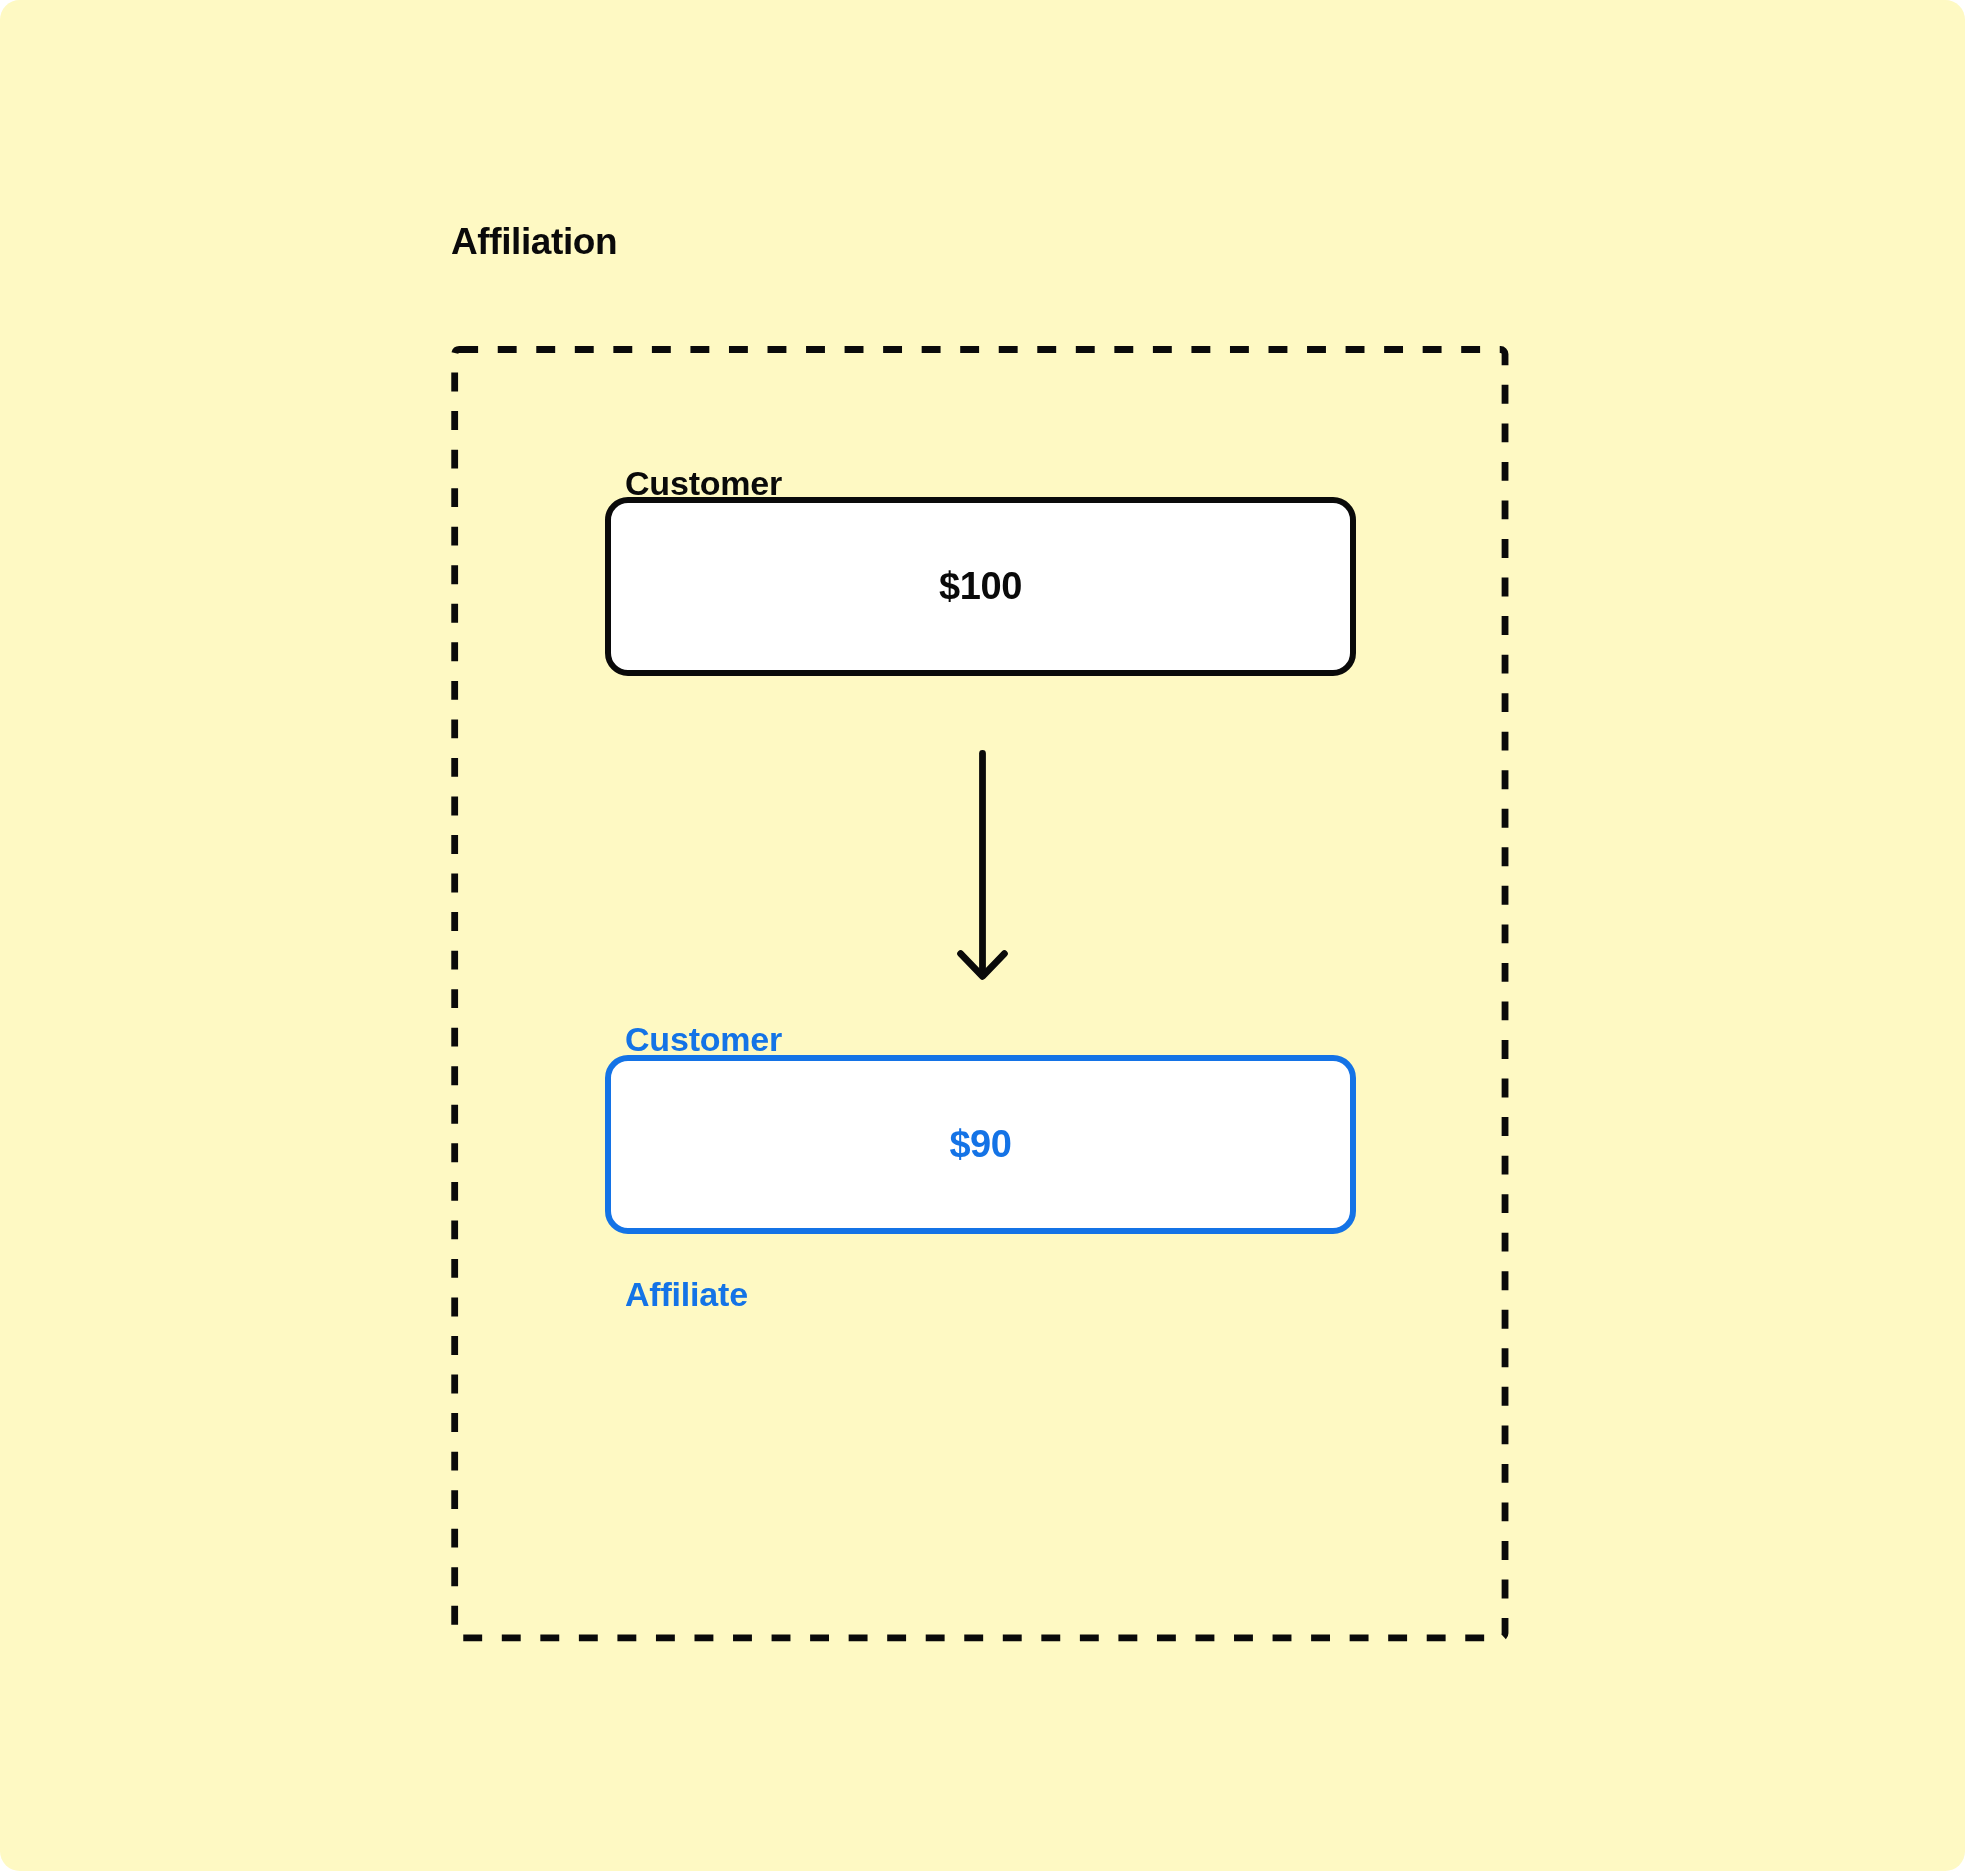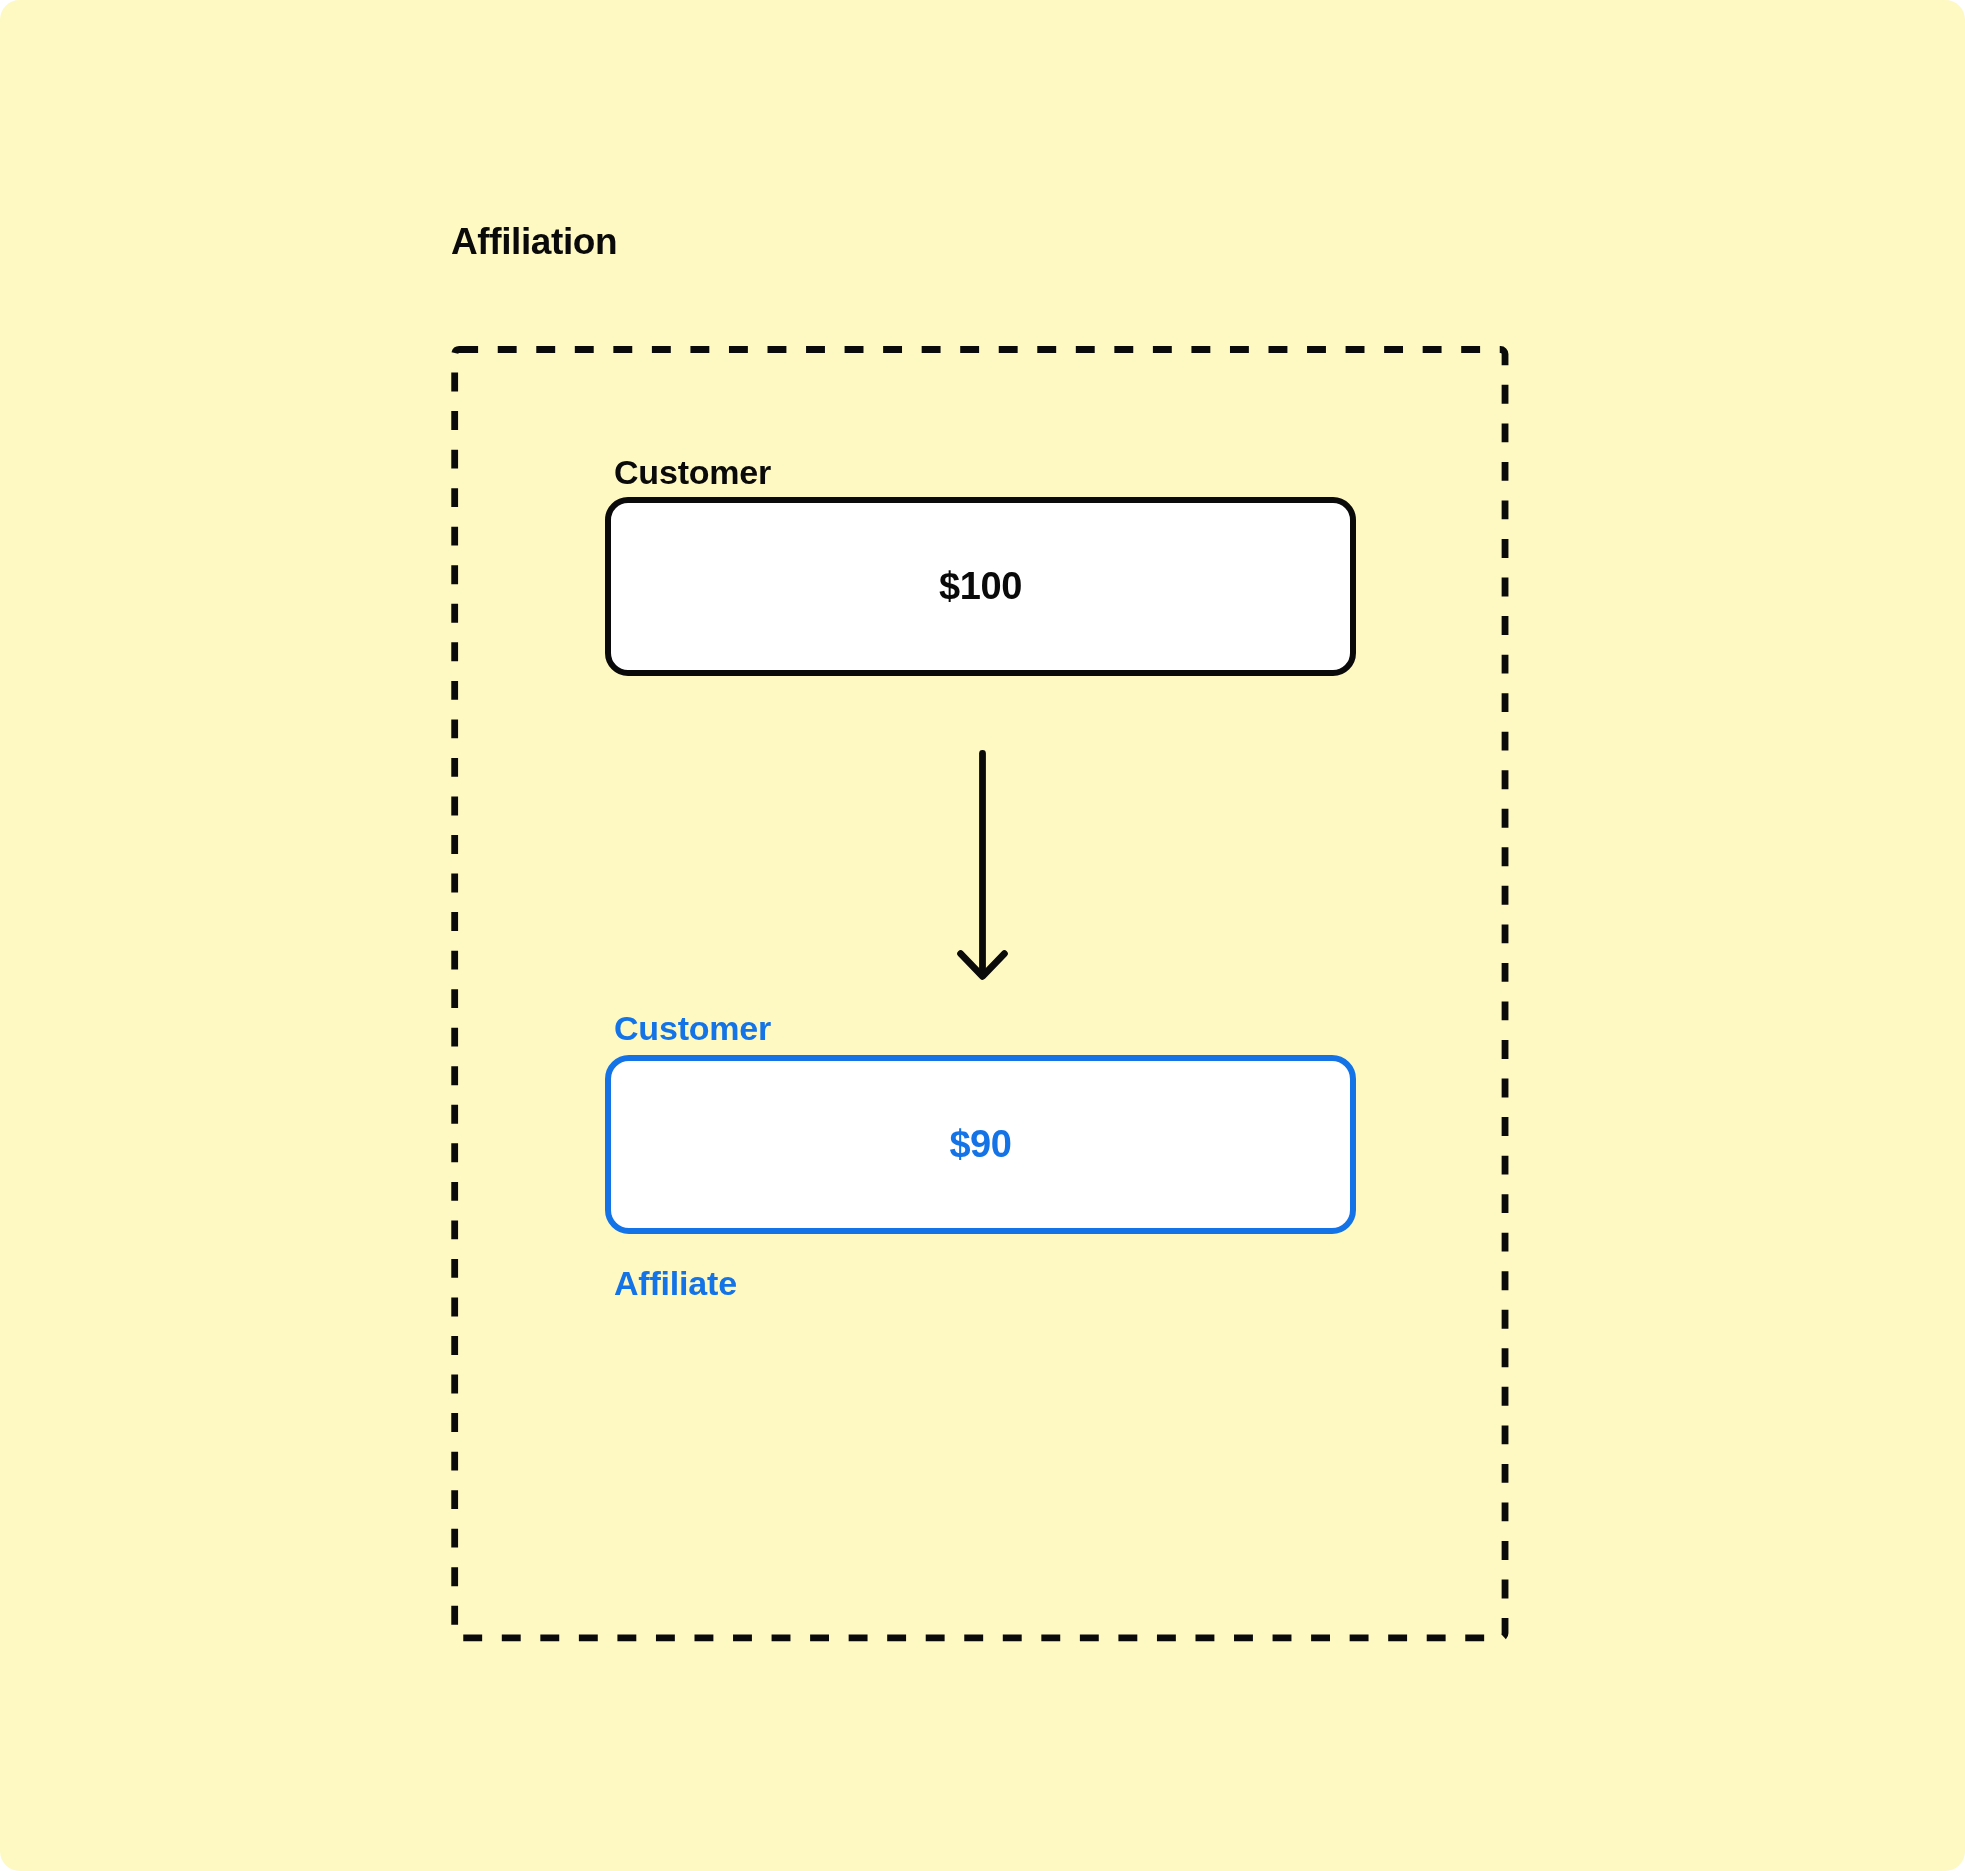--- a/index.html
+++ b/index.html
@@ -32,21 +32,21 @@
     left: 0;
     top: 0;
     width: 1965px;
     height: 1871px;
     pointer-events: none;
   }
   .node-label {
     position: absolute;
     left: 609px;
     width: 741px;
-    margin: 5px;
+    margin: 16px;
     font-size: 34px;
     line-height: 1;
     font-weight: 700;
     letter-spacing: -0.2px;
   }
   .node-label.ink { color: #0A0A0A; }
   .node-label.accent { color: #1473E6; }
   .node-box {
     position: absolute;
     left: 605px;
@@ -65,21 +65,21 @@
     font-size: 38px;
     font-weight: 700;
     letter-spacing: -0.4px;
   }
   .amount.ink { color: #0A0A0A; }
   .amount.accent { color: #1473E6; }
 
   .label-customer { top: 450px; }
   .box-customer   { top: 497px; }
   .label-merchant { top: 1006px; }
-  .box-merchant   { top: 1055px; border-radius: 24px; }
+  .box-merchant   { top: 1055px; }
   .label-affiliate{ top: 1261px; }
   .box-affiliate  { top: 1311px; }
 </style>
 </head>
 <body>
 
 <div class="canvas">
 
   <h1 class="diagram-title">Affiliation</h1>
 

